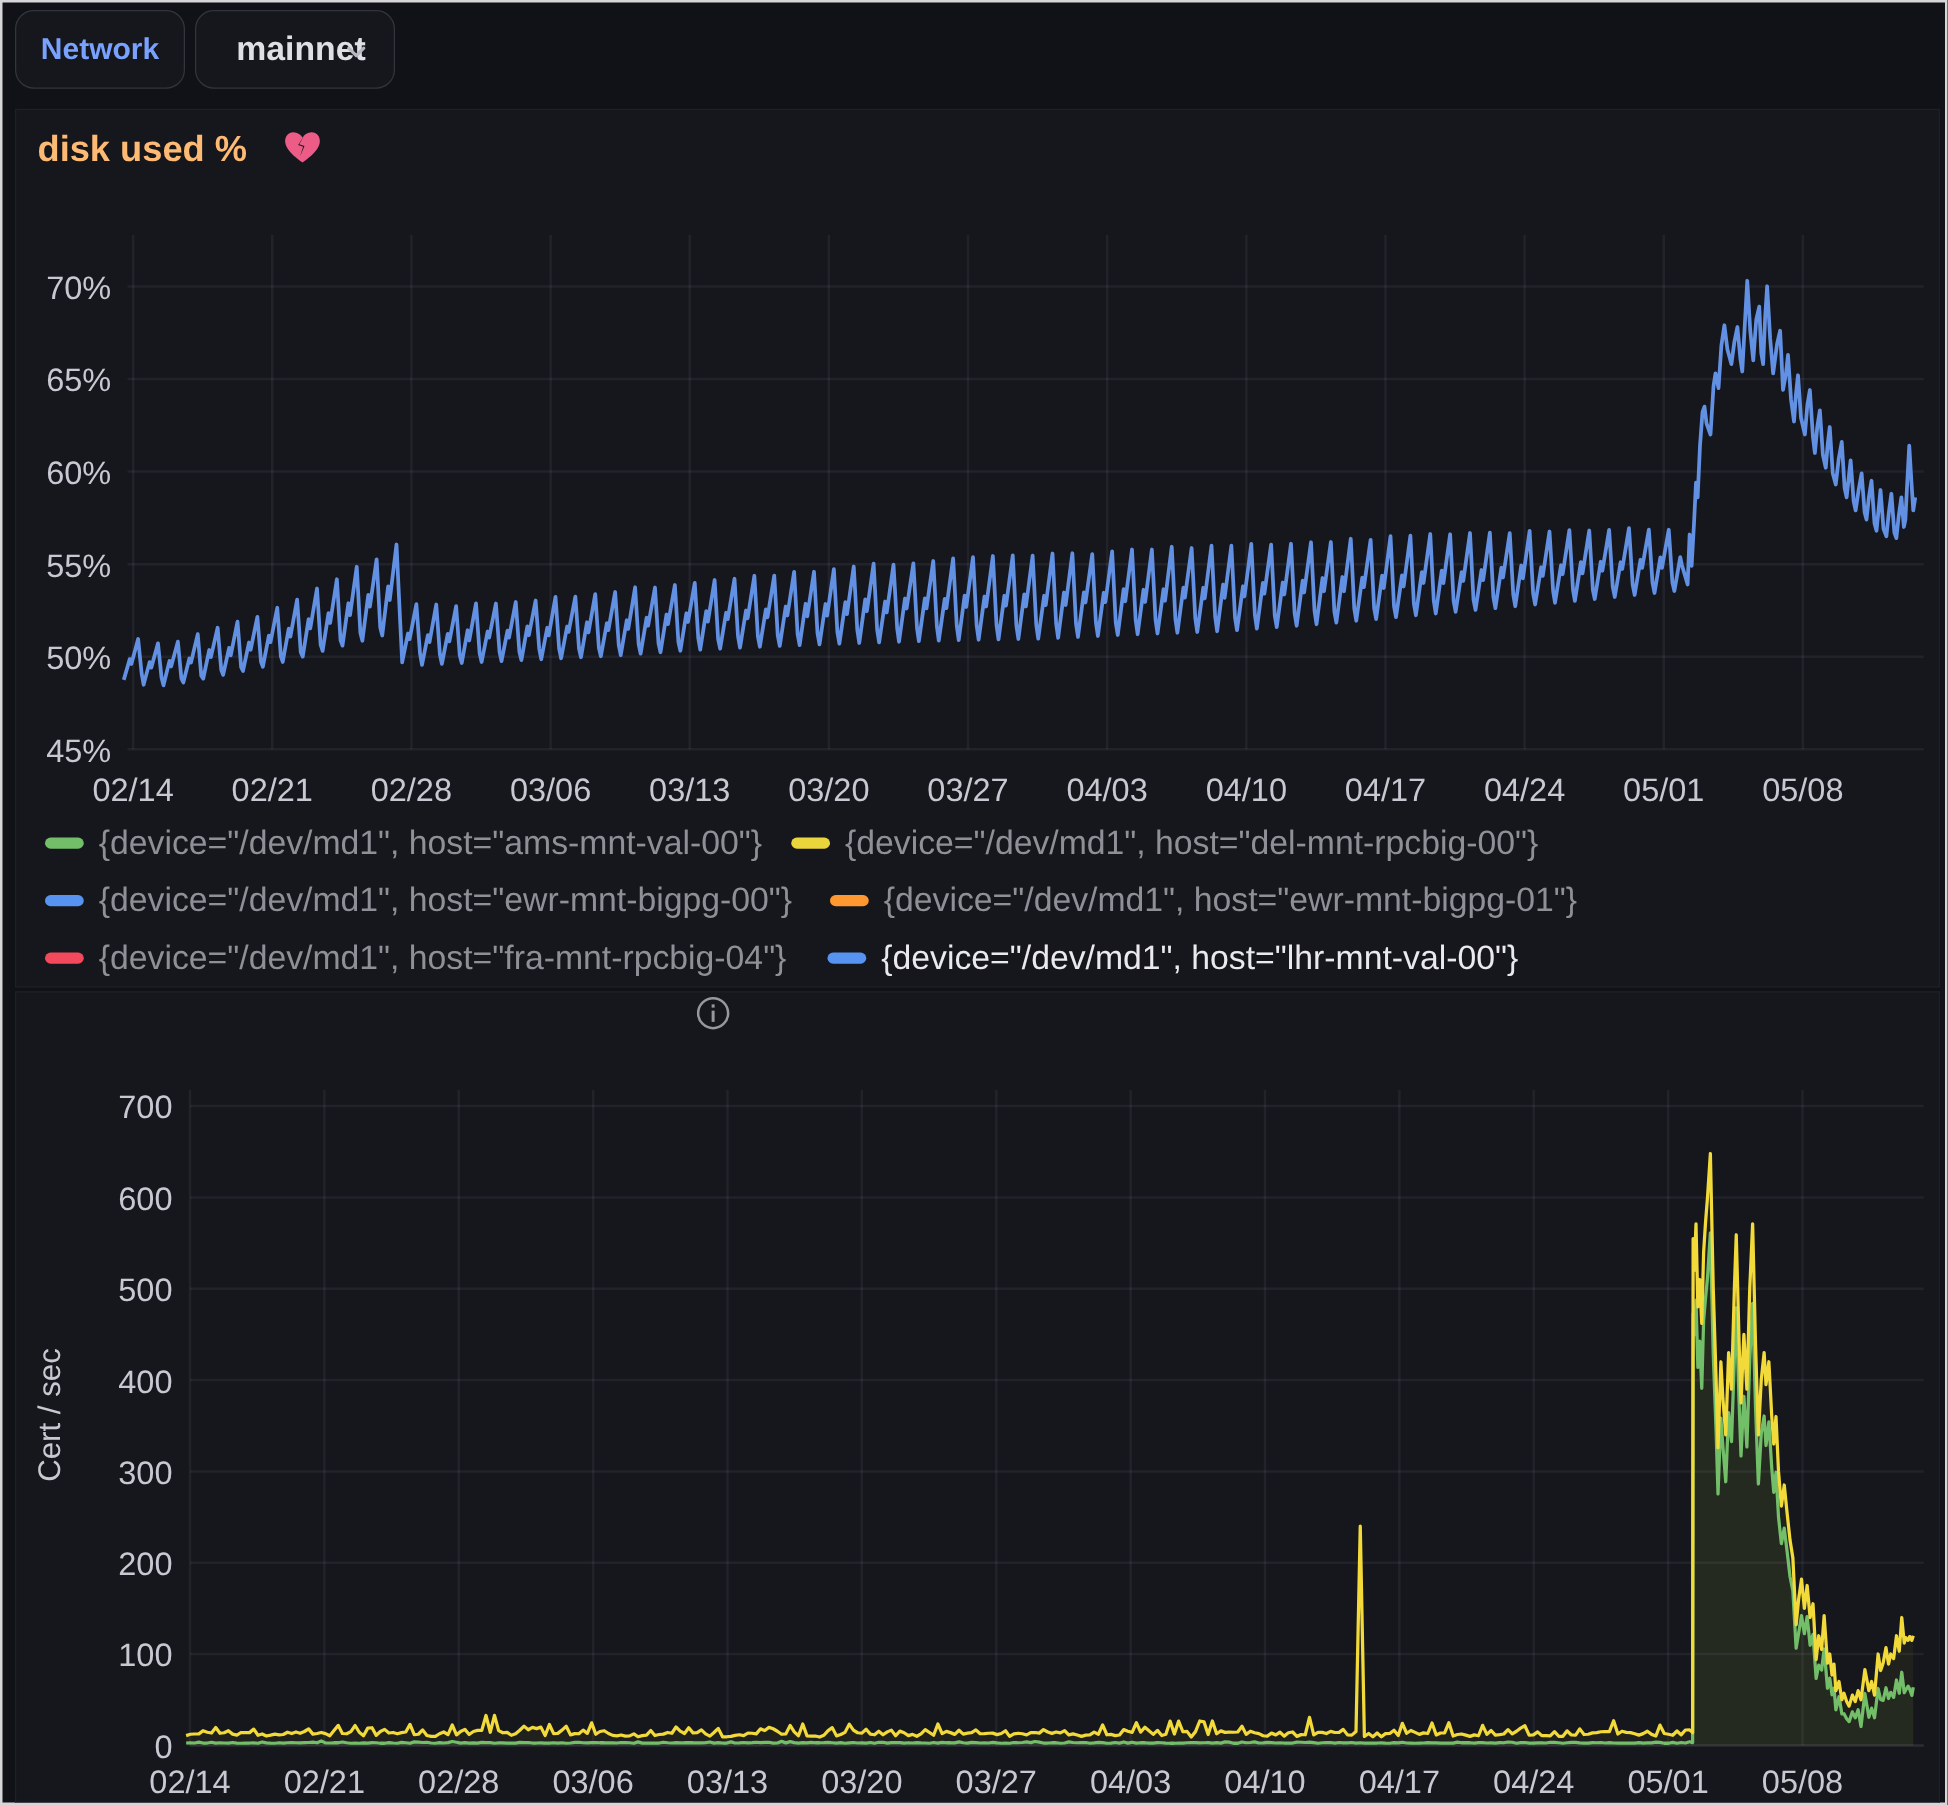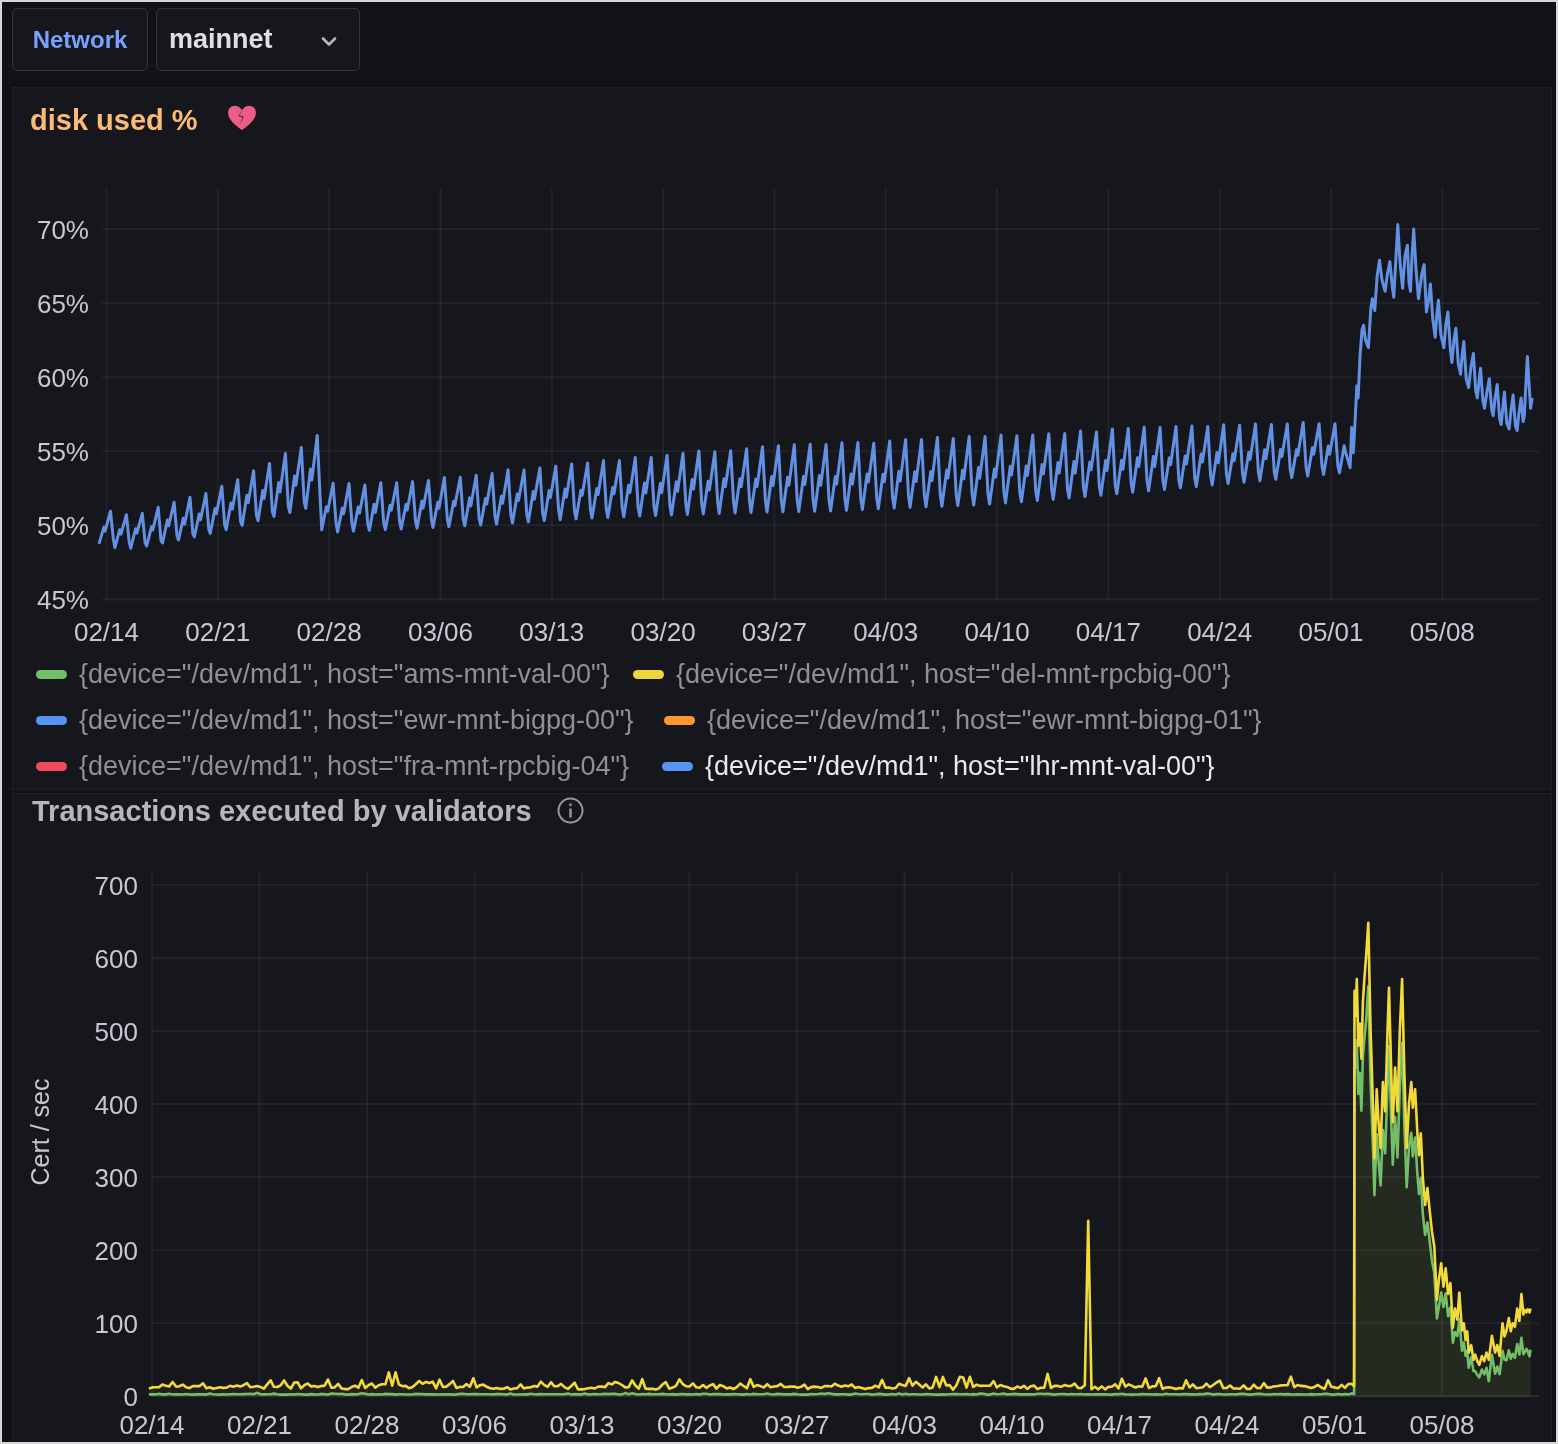--- a/index.html
+++ b/index.html
@@ -1,36 +1,35 @@
 <!DOCTYPE html>
 <html><head><meta charset="utf-8"><style>
 *{margin:0;padding:0;box-sizing:border-box}
 body{width:1558px;height:1444px;background:#0f1015;font-family:"Liberation Sans",sans-serif;overflow:hidden}
 #page{position:relative;width:1558px;height:1444px;background:#111118;border:2px solid #d6d6d8;overflow:hidden}
 .panel{position:absolute;left:10px;width:1540px;background:#16171c;border:1px solid #1e2026}
-.vbox{position:absolute;top:6px;height:63px;border:1px solid #33343d;border-radius:5px;background:#16171d;display:flex;align-items:center}
+.vbox{position:absolute;top:6px;height:63px;border:1px solid #33343d;border-radius:15px;background:#16171d;display:flex;align-items:center}
 </style></head><body>
 <div id="page">
 <div class="vbox" style="left:10px;width:136px;justify-content:center">
       <span style="color:#79a2ff;font-size:24px;font-weight:bold">Network</span>
     </div>
-<div class="vbox" style="left:154px;width:204px;padding-left:12px;position:absolute">
+<div class="vbox" style="left:154px;width:160px;padding-left:32px;position:absolute">
       <span style="color:#dfe0e6;font-size:27px;font-weight:bold">mainnet</span>
       <svg width="18" height="12" viewBox="0 0 18 12" style="position:absolute;right:21px;top:27px">
         <path d="M3 2.5 L9 8.5 L15 2.5" stroke="#b6b7bf" stroke-width="2.6" fill="none" stroke-linecap="round" stroke-linejoin="round"></path>
       </svg>
     </div>
 <div class="panel" style="top:85px;height:703px"></div>
 <div class="panel" style="top:791px;height:651px"></div>
 <div style="position:absolute;left:28px;top:102px;font-size:29px;font-weight:bold;color:#fdba74">disk used %</div>
 <svg width="30" height="28" viewBox="0 0 30 28" style="position:absolute;left:225px;top:102px">
       <path d="M15 26 C8 21 2.2 16 1.2 10.2 C0.5 5.5 3.5 1.8 7.8 1.8 C10.8 1.8 13.3 3.5 15 6 C16.7 3.5 19.2 1.8 22.2 1.8 C26.5 1.8 29.5 5.5 28.8 10.2 C27.8 16 22 21 15 26 Z" fill="#ec5c87"></path>
       <path d="M16.8 3.6 L12.4 11.4 L16.6 12.8 L13.0 21.2 L15.5 13.3 L11.5 11.9 Z" fill="#201722"></path>
     </svg>
-<div style="position:absolute;left:30px;top:793px;font-size:29px;font-weight:bold;color:#b6b7be">Transactions executed by validators</div>
 <svg width="27" height="27" viewBox="0 0 27 27" style="position:absolute;left:555px;top:795px">
       <circle cx="13.5" cy="13.5" r="12" stroke="#96979f" stroke-width="2" fill="none"></circle>
       <rect x="12.3" y="11.5" width="2.4" height="9" fill="#96979f"></rect>
       <rect x="12.3" y="6.5" width="2.4" height="2.6" fill="#96979f"></rect>
     </svg>
 <svg width="1558" height="1444" viewBox="0 0 1558 1444" style="position:absolute;left:0;top:0" font-family="Liberation Sans,sans-serif">
       <path d="M100 597.4H1537M100 523.3H1537M100 449.3H1537M100 375.2H1537M100 301.1H1537M100 227.1H1537" stroke="rgba(201,203,220,0.07)" stroke-width="2" fill="none"></path>
       <path d="M104.5 186V597.4M215.8 186V597.4M327.1 186V597.4M438.5 186V597.4M549.8 186V597.4M661.1 186V597.4M772.4 186V597.4M883.7 186V597.4M995.1 186V597.4M1106.4 186V597.4M1217.7 186V597.4M1329.0 186V597.4M1440.3 186V597.4" stroke="rgba(201,203,220,0.07)" stroke-width="2" fill="none"></path>
       <text x="87" y="598.4" text-anchor="end" dominant-baseline="central" font-size="26" fill="#c7c8d2">45%</text>
       <text x="87" y="524.3" text-anchor="end" dominant-baseline="central" font-size="26" fill="#c7c8d2">50%</text>

